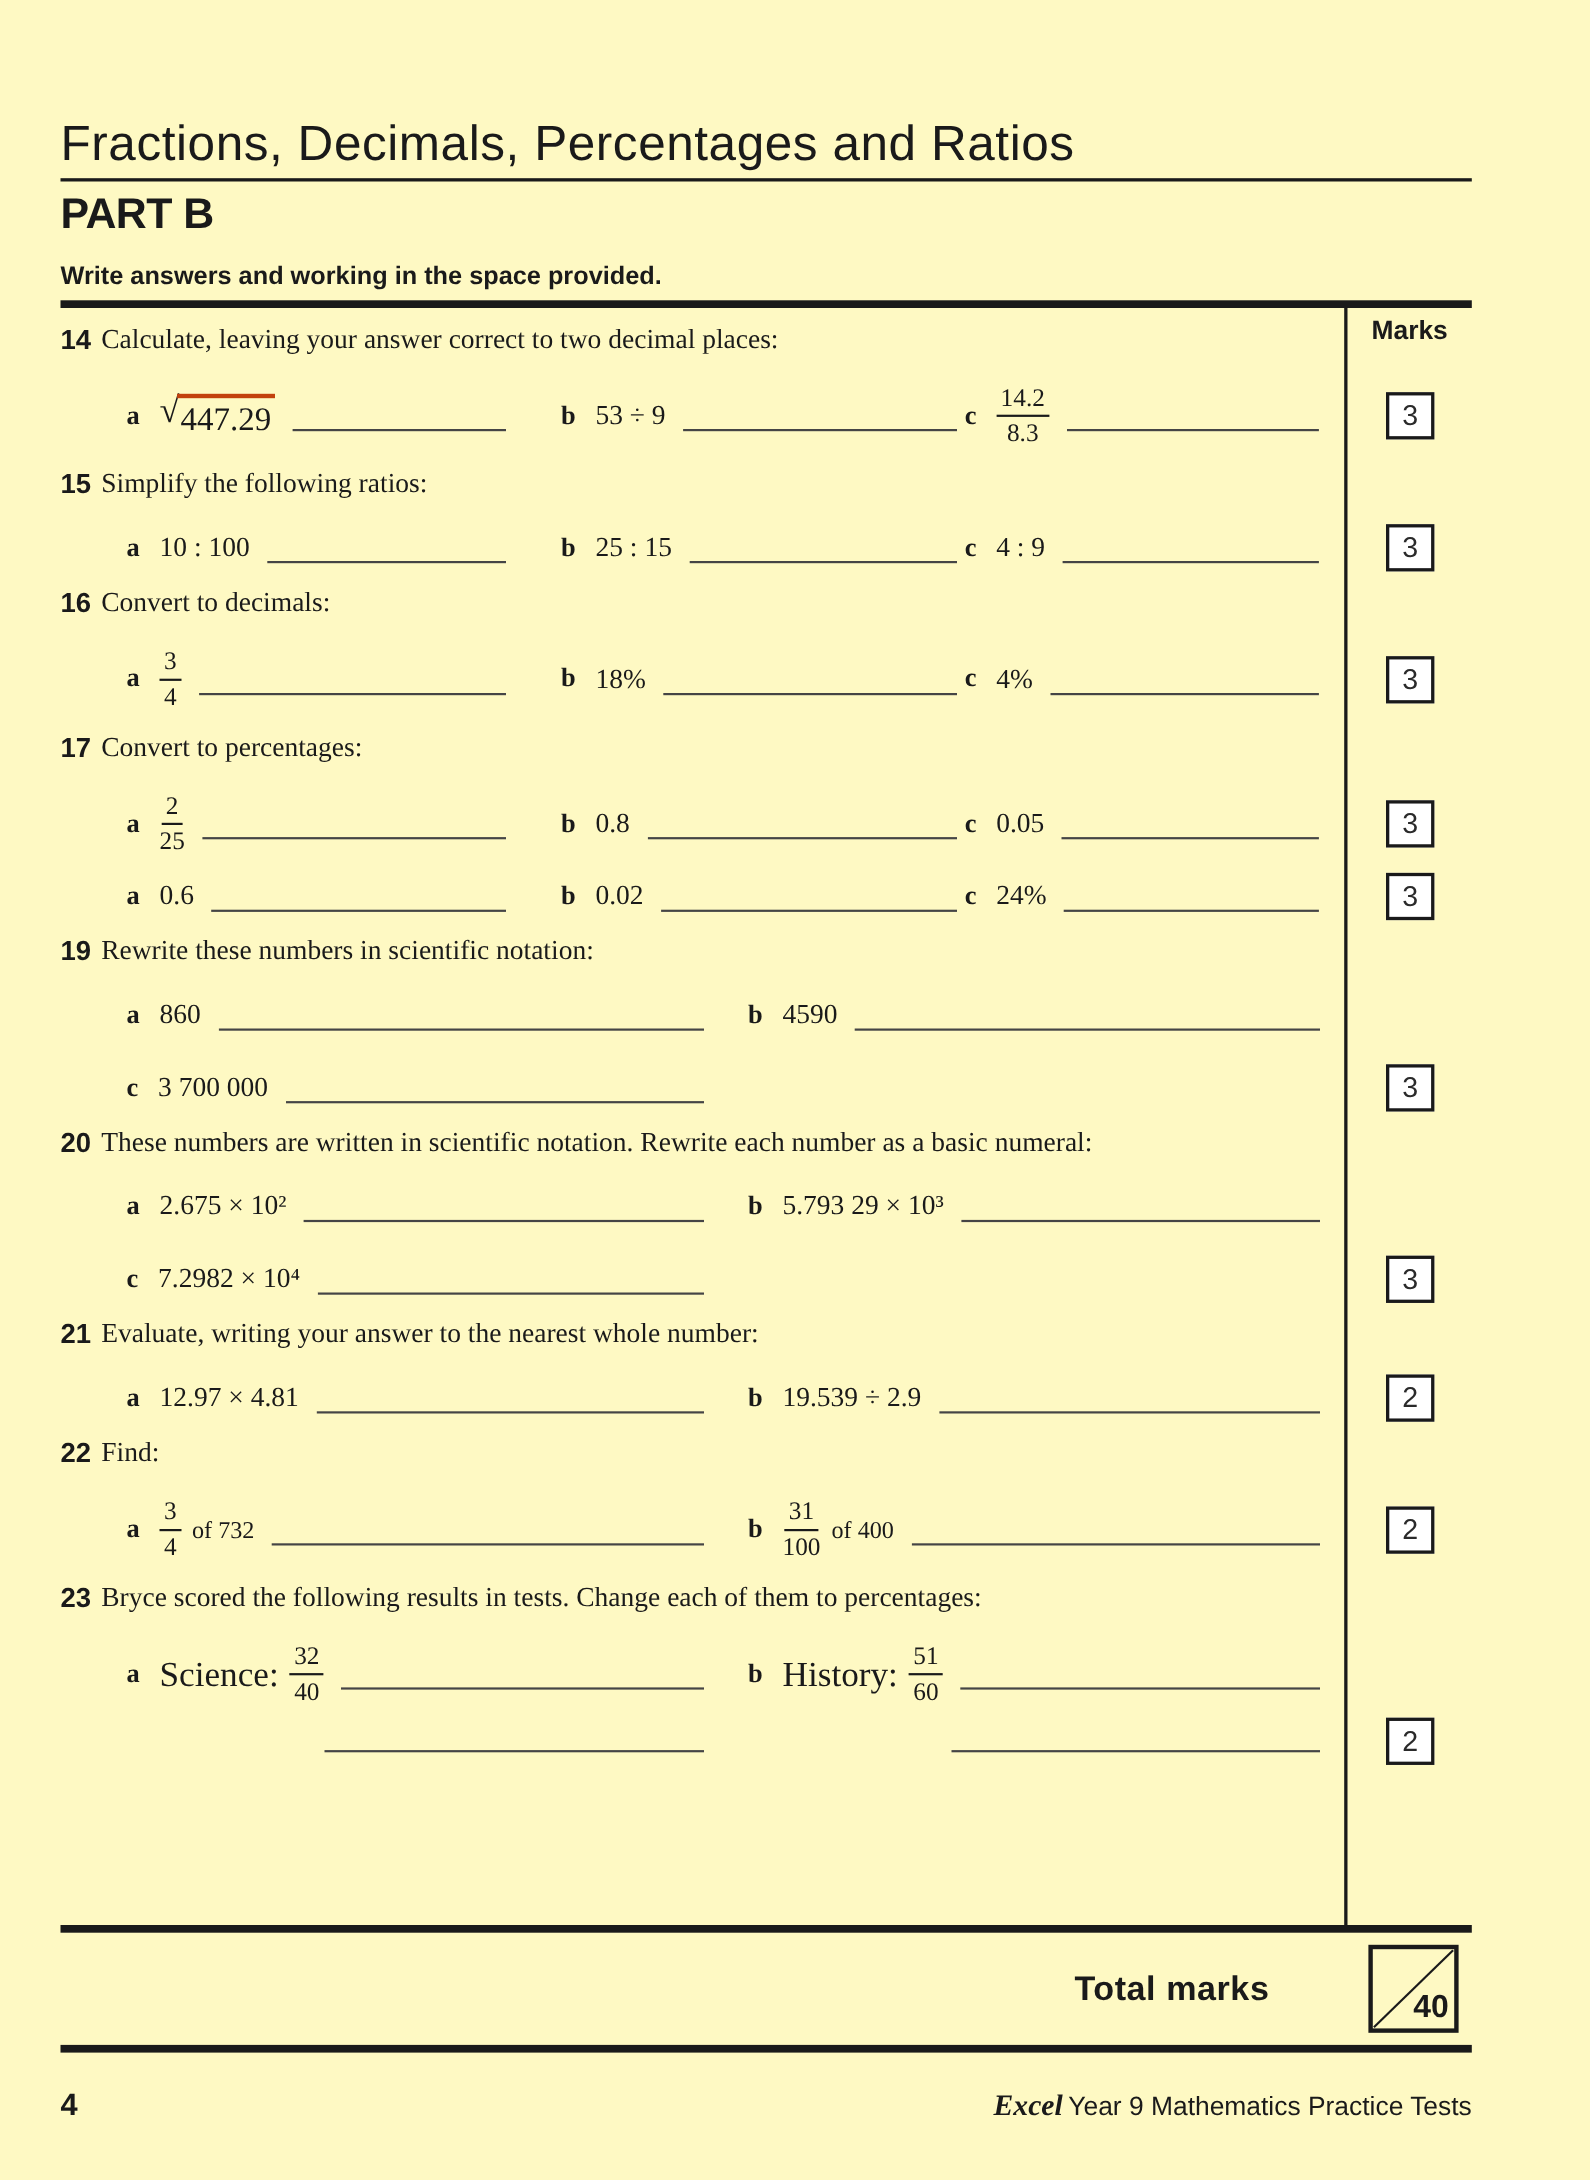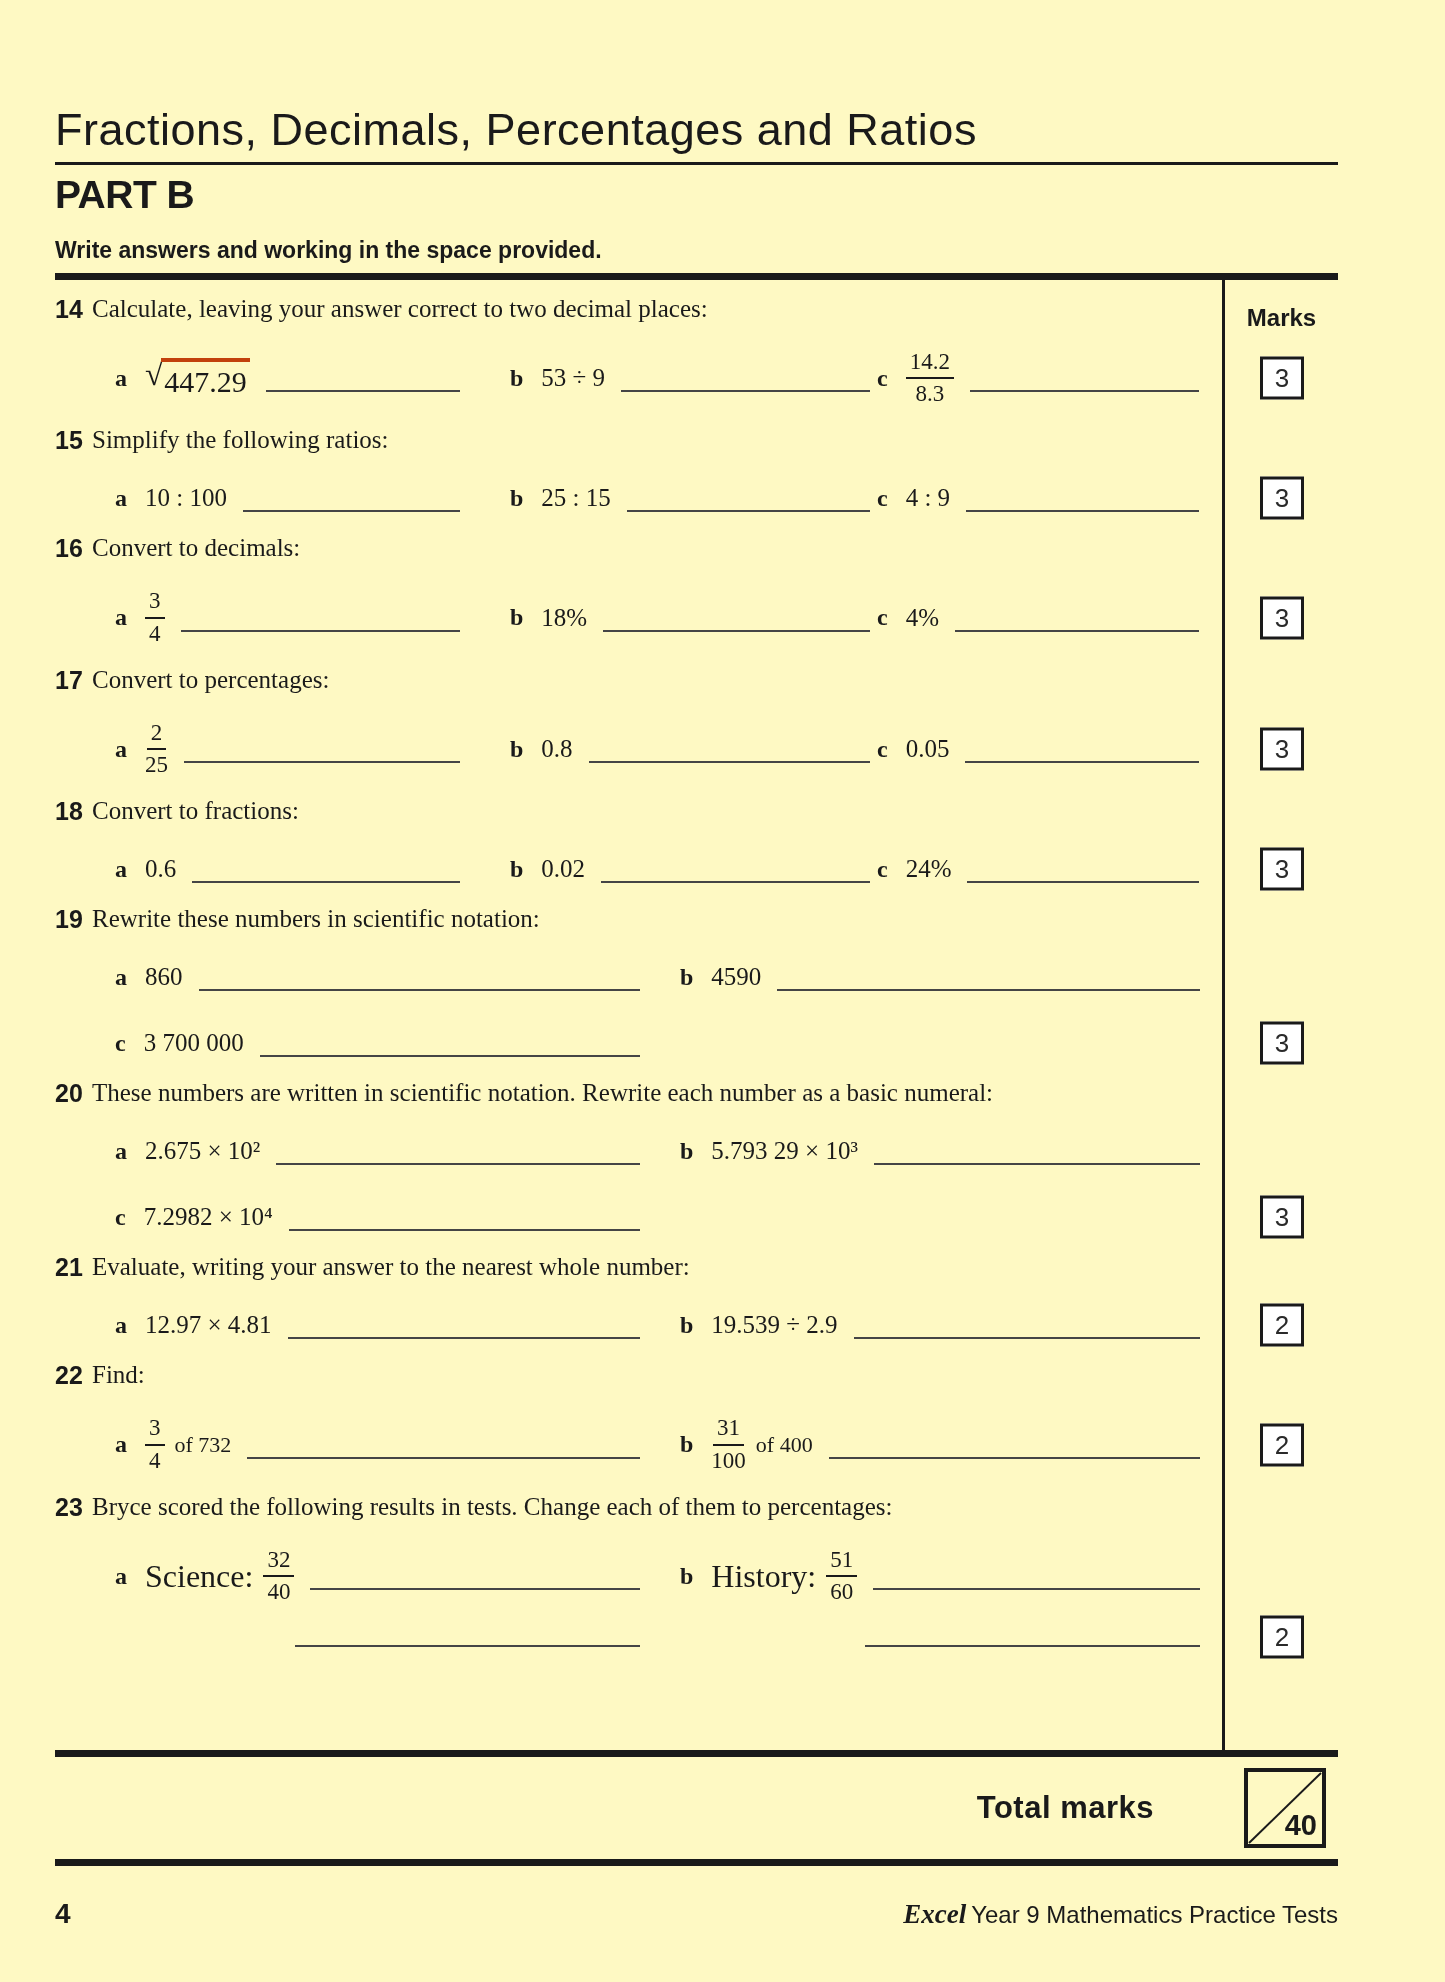--- a/index.html
+++ b/index.html
@@ -14,21 +14,21 @@
            letter-spacing:0.5px; line-height:1.1; }
   .title-rule { height:3px; background:#1a1a1a; margin-top:7px; }
   .level-row { display:flex; justify-content:space-between; align-items:baseline; margin-top:8px;
                font-family:"Liberation Sans", sans-serif; font-weight:700; font-size:39px; letter-spacing:-0.5px; }
   .instruction { margin-top:20px; font-family:"Liberation Sans", sans-serif; font-weight:700; font-size:23px; }
   .rule-thick { height:7px; background:#1a1a1a; }
   .rule-top { margin-top:9px; }
   
   .qtable { position:relative; height:1470px; padding-top:14px; box-sizing:border-box; }
   .divider { position:absolute; left:1167px; top:0; height:100%; width:3px; background:#1a1a1a; }
-  .marks-header { position:absolute; left:1170px; width:113px; top:24px; text-align:center;
+  .marks-header { position:absolute; left:1170px; width:113px; top:7px; text-align:center;
                   font-family:"Liberation Sans", sans-serif; font-weight:700; font-size:24px; }
   .questions { width:1167px; }
   .q { margin-bottom:16px; }
   .q-head { display:flex; font-size:25px; margin-bottom:24px; line-height:1.2; }
   .q-num { font-family:"Liberation Sans", sans-serif; font-weight:700; font-size:25px; width:37px; flex:none; }
   .q-row { display:flex; align-items:center; min-height:38px; padding-left:60px; position:relative; }
   .q-row + .q-row { margin-top:28px; }
   .part { display:flex; align-items:center; min-width:0; }
   .cols3 .part:nth-child(1) { width:345px; }
   .cols3 .part:nth-child(2) { width:360px; margin-left:50px; }
@@ -199,24 +199,20 @@
               <span class="p-label">c</span>
               <span class="math">0.05</span>
               <div class="ans-line"></div>
             </div>
             <div class="mark-box">
               <span>3</span>
             </div>
           </div>
         </div>
         <div class="q">
-          <div class="q-head">
-            <span class="q-num">18</span>
-            <span class="q-text">Convert to fractions:</span>
-          </div>
           <div class="q-row cols3">
             <div class="part">
               <span class="p-label">a</span>
               <span class="math">0.6</span>
               <div class="ans-line"></div>
             </div>
             <div class="part">
               <span class="p-label">b</span>
               <span class="math">0.02</span>
               <div class="ans-line"></div>

